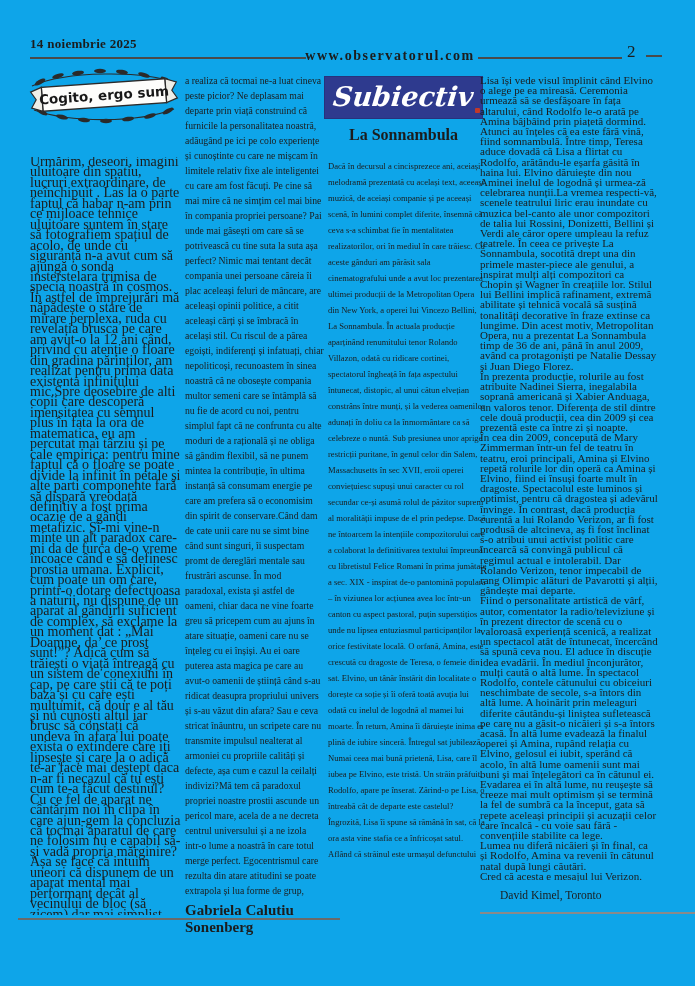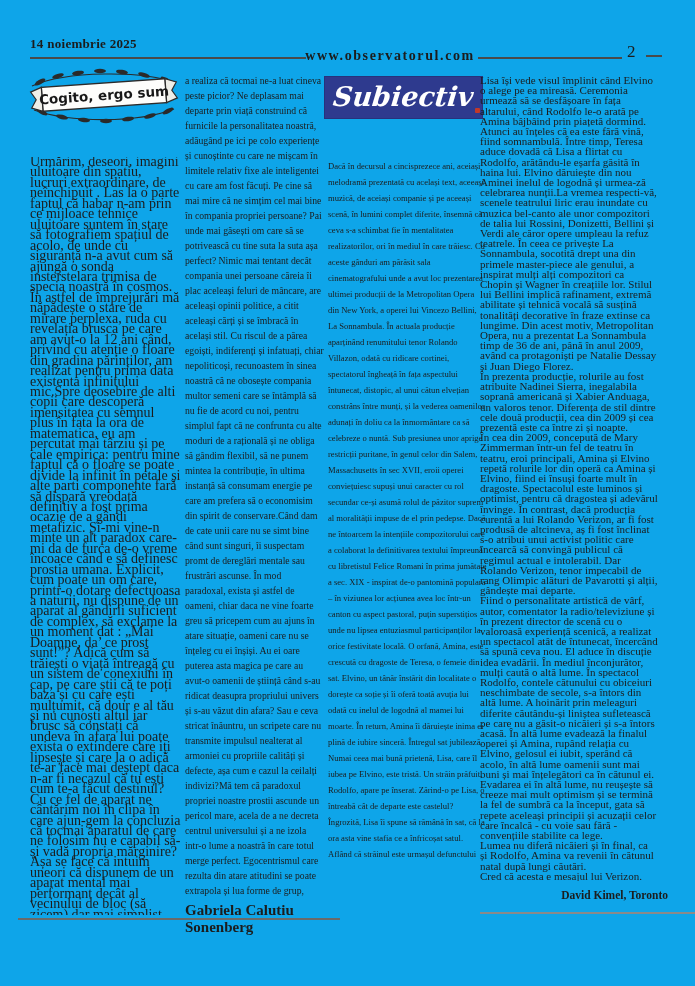--- a/index.html
+++ b/index.html
@@ -37,22 +37,22 @@
                  transform:skewX(-6deg); }
   .banner-mark { position:absolute; right:2px; bottom:5px; width:5px; height:5px;
                  background:#c0392b; border-radius:1px; }
   .s-title { position:absolute; left:325px; top:126px; width:157px; text-align:center;
              font-size:16px; font-weight:bold; }
   .colC { position:absolute; left:328px; top:158px; width:159px;
           font-size:8.6px; line-height:16px; max-height:708px; overflow:hidden; }
   .colD { position:absolute; left:480px; top:75px; width:178px;
           font-size:11px; line-height:10.2px; white-space:pre-line;
           max-height:812px; overflow:hidden; }
-  .sigD { position:absolute; left:500px; top:889px; width:168px; text-align:right;
-          font-size:11.5px; font-weight:bold; }
+  .sigD { position:absolute; left:500px; top:889px; width:168px; 
+          font-size:11.5px; font-weight:normal; }
   .rule-bot-right { left:480px; top:912px; width:215px; background:#8a8a8a; }
 </style>
 </head>
 <body>
 
 <div class="page">
 
   <div class="hdr-date">14 noiembrie 2025</div>
   <div class="rule rule-hdr-left"></div>
   <div class="hdr-site">www.observatorul.com</div>
@@ -96,20 +96,21 @@
 
   <div class="sigB">Gabriela Calutiu Sonenberg</div>
 
   <div class="rule rule-bot-left"></div>
 
   <div class="banner">
     <div class="banner-text">Subiectiv</div>
     <div class="banner-mark"></div>
   </div>
 
+  <div class="s-title">La Sonnambula</div>
 
   <div class="colC">Dacă în decursul a cincisprezece ani, aceiași melodramă prezentată cu același text, aceeași muzică, de aceiași companie și pe aceeași scenă, în lumini complet diferite, însemnă că ceva s-a schimbat fie în mentalitatea realizatorilor, ori în mediul în care trăiesc. Cu aceste gânduri am părăsit sala cinematografului unde a avut loc prezentarea ultimei producții de la Metropolitan Opera din New York, a operei lui Vincezo Bellini, La Sonnambula. În actuala producție aparținând renumitului tenor Rolando Villazon, odată cu ridicare cortinei, spectatorul îngheață în fața aspectului întunecat, distopic, al unui cătun elvețian constrâns între munți, și la vederea oamenilor adunați în doliu ca la înmormântare ca să celebreze o nuntă. Sub presiunea unor aprige restricții puritane, în genul celor din Salem, Massachusetts în sec XVII, eroii operei conviețuiesc supuși unui caracter cu rol secundar ce-și asumă rolul de păzitor suprem al moralității impuse de el prin pedepse. Dacă ne întoarcem la intențiile compozitorului care a colaborat la definitivarea textului împreună cu libretistul Felice Romani în prima jumătate a sec. XIX - inspirat de-o pantomină populară – în viziunea lor acțiunea avea loc într-un canton cu aspect pastoral, puțin superstițios unde nu lipsea entuziasmul participanților la orice festivitate locală. O orfană, Amina, este crescută cu dragoste de Teresa, o femeie din sat. Elvino, un tânăr înstărit din localitate o dorește ca soție și îi oferă toată avuția lui odată cu inelul de logodnă al mamei lui moarte. În return, Amina îi dăruiește inima ei plină de iubire sinceră. Întregul sat jubilează. Numai ceea mai bună prietenă, Lisa, care îl iubea pe Elvino, este tristă. Un străin prăfuit, Rodolfo, apare pe înserat. Zărind-o pe Lisa, o întreabă cât de departe este castelul? Îngrozită, Lisa îi spune să rămână în sat, că la ora asta vine stafia ce a înfricoșat satul.  Aflând că străinul este urmașul defunctului Conte dispărut cu mulți ani în urmă după scandalul unei relații cu o fată, Lisa, flirtează cu Rodolfo în hanul ei. În acest timp, stafia apare în piațeta satului. Lisa se ascunde iar  Rodolfo, apropiindu-se, vede pe Amina mergând dormind. N-o trezește, dar când ea obosită se culcă în piațetă, el o acoperă cu haina lui și pleacă.Dimineața, săteni descoperă pe Amina dormind, desculță,  în cămașă de noapte, afară în piațetă, acoperită cu haina noului conte. Lumea merge la el să-l întrebe dacă Amina e vinovată? Lisa cheamă pe Teresa, mama Aminei și pe Elvino să vadă că mireasa lui doarme jos în stradă. Trezită, nimeni nu-i ascultă nevinovătia. Gelos și răzbu-nător, Elvino smulge inelul de logodnă din degetul Aminei. Rodolfo apare încercând să convingă sătenii și pe Elvino că fata nu e vinovată, explicându-le că ea este somnambulă. Nimeni nu-l crede. De durere Amina, la un pas de nebunie</div>
 
   <div class="colD">Lisa își vede visul împlinit când Elvino o alege pe ea mireasă. Ceremonia urmează să se desfășoare în fața altarului, când Rodolfo le-o arată pe Amina bâjbâind prin piațetă dormind. Atunci au înțeles că ea este fără vină, fiind somnambulă. Între timp, Teresa aduce dovadă că Lisa a flirtat cu Rodolfo, arătându-le eșarfa găsită în haina lui. Elvino dăruiește din nou Aminei inelul de logodnă și urmea-ză celebrarea  nunții.La vremea respecti-vă, scenele teatrului liric erau inundate cu muzica bel-canto ale unor compozitori de talia lui Rossini, Donizetti, Bellini și Verdi ale căror opere umpleau la refuz teatrele. În ceea ce privește La Sonnambula, socotită drept una din primele master-piece ale genului, a inspirat mulți alți compozitori ca Chopin și Wagner în creațiile lor. Stilul lui Bellini implică rafinament, extremă abilitate și tehnică vocală să susțină tonalități decorative în fraze extinse ca lungime. Din acest motiv, Metropolitan Opera, nu a prezentat La Sonnambula timp de 36 de ani, până în anul 2009, având ca protagoniști pe Natalie Dessay și Juan Diego Florez.
 În prezenta producție, rolurile au fost atribuite Nadinei Sierra, inegalabila soprană americană și Xabier Anduaga, un valoros tenor. Diferența de stil dintre cele două producții, cea din 2009 și cea prezentă este ca între zi și noapte.
 În cea din 2009, concepută de Mary Zimmerman într-un fel de teatru în teatru, eroi principali, Amina și Elvino repetă rolurile lor din operă ca Amina și Elvino, fiind ei însuși foarte mult în dragoste. Spectacolul este luminos și optimist, pentru că dragostea și adevărul învinge. În contrast, dacă producția curentă a lui Rolando Verizon, ar fi fost produsă de altcineva, aș fi fost înclinat s-o atribui unui activist politic care încearcă să convingă publicul că regimul actual e intolerabil. Dar Rolando Verizon, tenor impecabil de rang Olimpic alături de Pavarotti și alții, gândește mai departe.
 Fiind  o personalitate artistică de vârf, autor, comentator la radio/televiziune și în prezent director de scenă cu o valoroasă experiență scenică, a realizat un spectacol atât de întunecat, încercând să spună ceva nou. El aduce în discuție idea evadării. În mediul înconjurător, mulți caută o altă lume. În spectacol Rodolfo, contele cătunului cu obiceiuri neschimbate de secole, s-a întors din altă lume. A hoinărit prin meleaguri diferite căutându-și liniștea sufletească pe care nu a găsit-o nicăieri și s-a întors acasă. În altă lume evadează la finalul operei și Amina, rupând relația cu Elvino, gelosul ei iubit, sperând că acolo, în altă lume oamenii sunt mai buni și mai înțelegători ca în cătunul ei. Evadarea ei în altă lume, nu reușește să creeze mai mult optimism și se termină la fel de sumbră ca la început, gata să repete aceleași principii și acuzații celor care încalcă - cu voie sau fără - convențiile stabilite ca lege.
 Lumea nu diferă nicăieri și în final, ca și Rodolfo, Amina va revenii în cătunul natal după lungi căutări.
 Cred că acesta e mesajul lui Verizon.</div>
 

